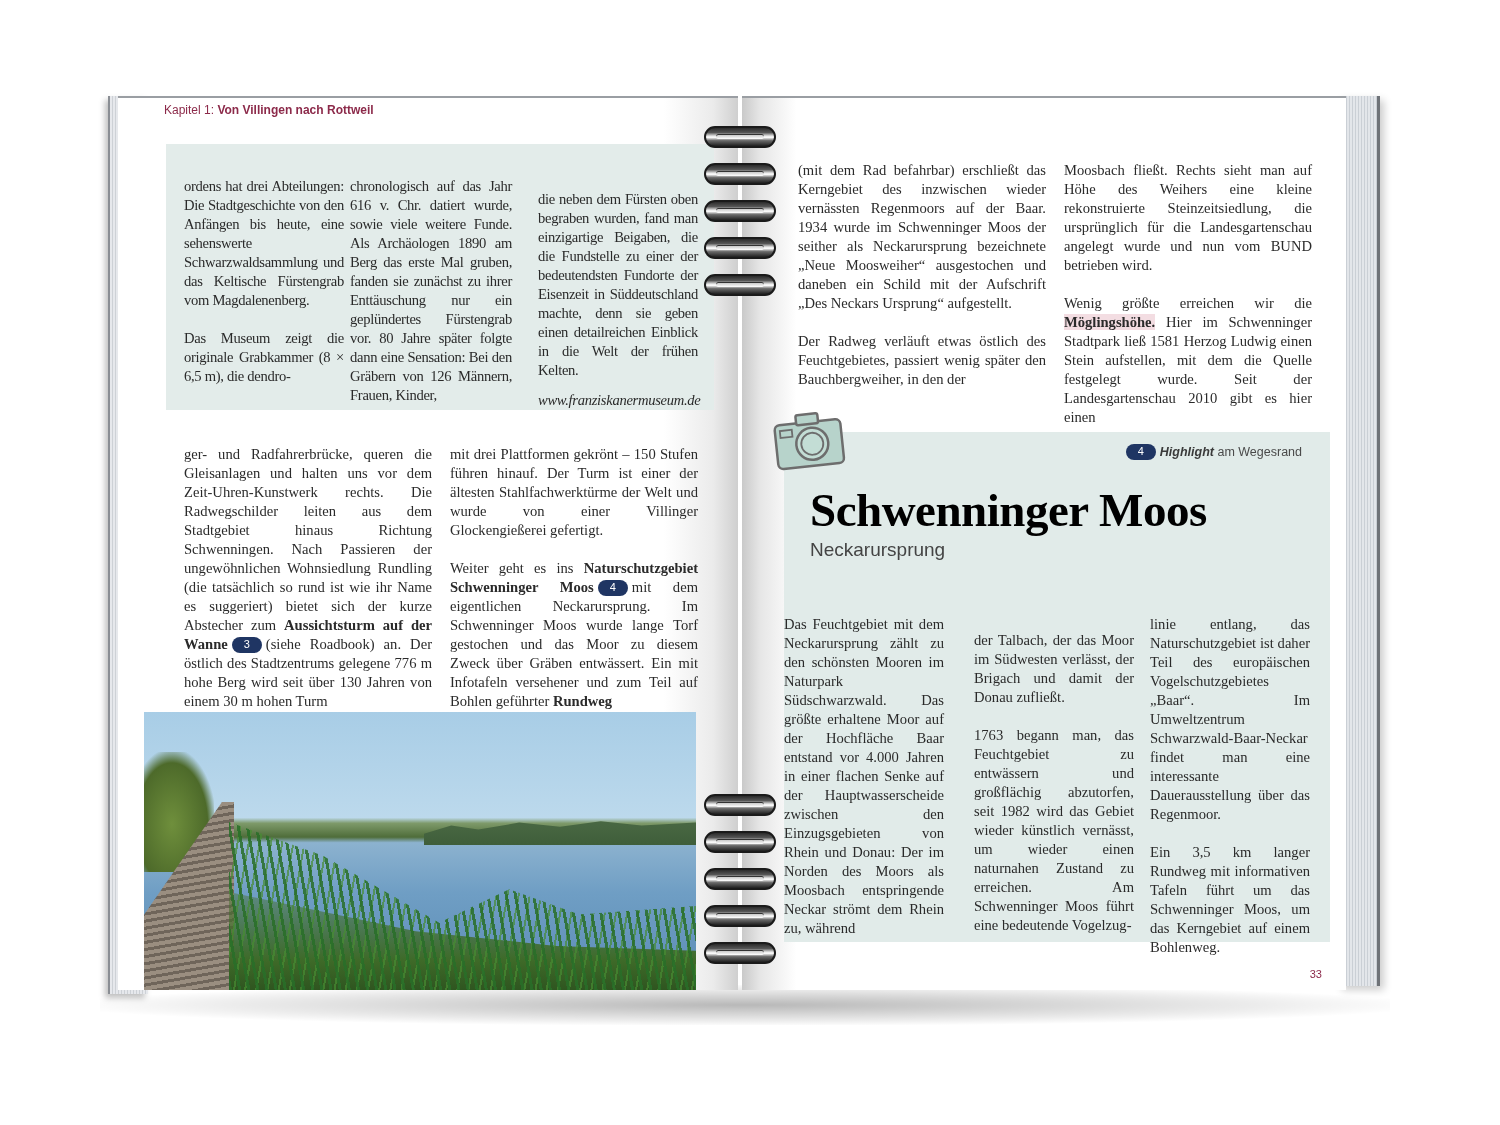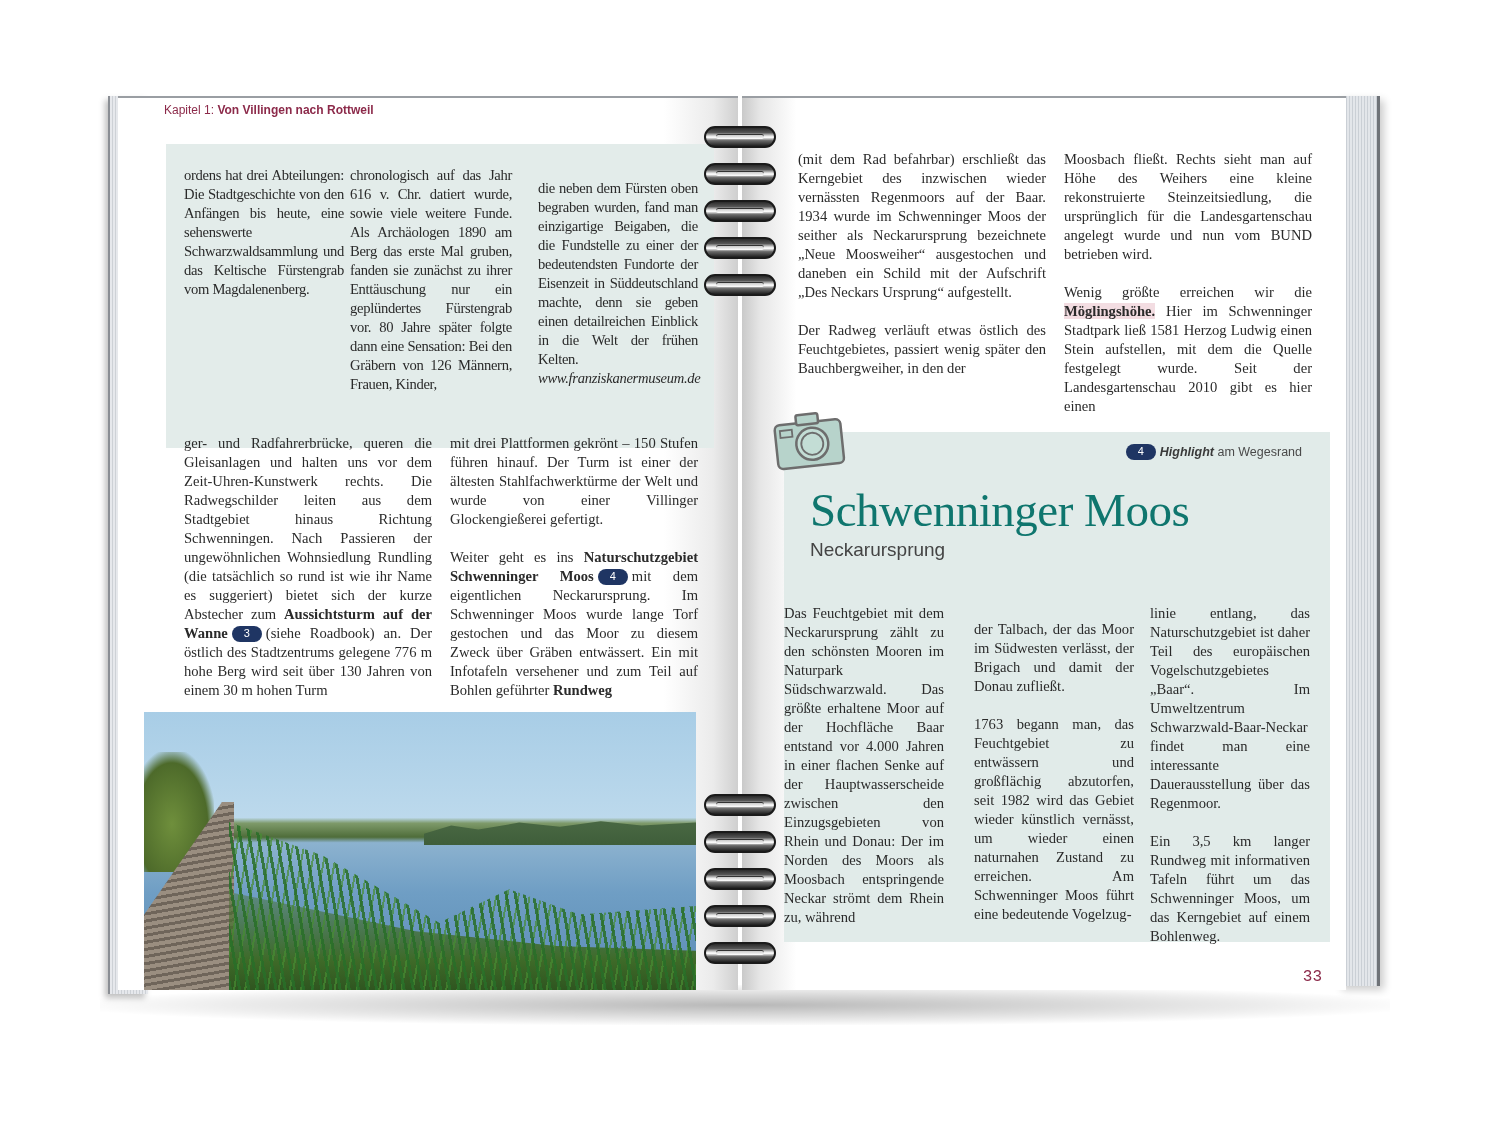--- a/index.html
+++ b/index.html
@@ -35,28 +35,28 @@
   .page.right { left: 742px; width: 604px;
     background: linear-gradient(90deg, #c9c9c9 0%, #e6e6e6 3%, #ffffff 9%, #ffffff 100%);
     border-top: 2px solid #9a9ea3;
   }
   .running-head {
     position: absolute; left: 46px; top: 5px;
     font-family: "Liberation Sans", sans-serif; font-size: 12px; color: #8c2a4a;
   }
   .running-head b { font-weight: bold; }
   .box-top {
-    position: absolute; left: 48px; top: 46px; width: 548px; height: 304px;
+    position: absolute; left: 48px; top: 46px; width: 548px; height: 266px;
     background: #e3ecea;
   }
   .col {
     position: absolute; font-size: 14.6px; line-height: 19px; color: #2a2a2a;
     text-align: justify; hyphens: manual;
   }
-  .col p { margin-bottom: 19px; }
+  .col p { margin-bottom: 19px; margin-top: 11px; }
   .col p:last-child { margin-bottom: 0; }
   .cond { letter-spacing: -0.3px; }
   .badge {
     display: inline-block; background: #1f3563; color: #ffffff;
     font-family: "Liberation Sans", sans-serif; font-size: 11px; line-height: 15px;
     width: 30px; height: 16px; border-radius: 8px; text-align: center; vertical-align: 1px;
     margin: 0 4px;
   }
   .highlight-mark { background: #f3dde2; font-weight: bold; }
   .photo {
@@ -105,47 +105,48 @@
   .camera {
     position: absolute; left: -14px; top: -26px; width: 80px; height: 70px;
   }
   .hl-label {
     position: absolute; right: 28px; top: 12px;
     font-family: "Liberation Sans", sans-serif; font-size: 12.5px; color: #4a4a4a;
   }
   .hl-label i { font-weight: bold; color: #3a3a3a; }
   .hl-title {
     position: absolute; left: 26px; top: 50px;
-    font-size: 47px; font-weight: normal; color: #0f766e; letter-spacing: -0.5px; line-height: 56px;
+    font-size: 47px; font-weight: bold; color: #000000; letter-spacing: -0.5px; line-height: 56px;
   }
   .hl-sub {
     position: absolute; left: 26px; top: 104px;
     font-family: "Liberation Sans", sans-serif; font-size: 19px; color: #444; font-weight: normal; line-height: 28px;
   }
   .page-number {
     position: absolute; right: 24px; top: 870px;
-    font-family: Liberation Mono, monospace; font-size: 16px; color: #8c2a4a;
+    font-family: Liberation Sans, sans-serif; font-size: 11px; color: #8c2a4a;
   }
 </style>
 </head>
 <body>
 
 <div class="shadow"></div>
 <div class="page-edge-left"></div>
 <div class="page-edge-right"></div>
 
 <div class="page left">
   <div class="running-head">
     <span>Kapitel 1:</span>
     <b>Von Villingen nach Rottweil</b>
   </div>
 
   <div class="box-top">
     <div class="col cond" style="left:18px; top:22px; width:160px;">
       <p>ordens hat drei Abteilungen: Die Stadtgeschichte von den Anfängen bis heute, eine sehenswerte Schwarzwaldsammlung und das Keltische Fürstengrab vom Magdalenenberg.</p>
+      <p>Das Museum zeigt die originale Grabkammer (8 × 6,5 m), die dendro-</p>
     </div>
     <div class="col cond" style="left:184px; top:22px; width:162px;">
       <p>chronologisch auf das Jahr 616 v. Chr. datiert wurde, sowie viele weitere Funde. Als Archäologen 1890 am Berg das erste Mal gruben, fanden sie zunächst zu ihrer Enttäuschung nur ein geplündertes Fürstengrab vor. 80 Jahre später folgte dann eine Sensation: Bei den Gräbern von 126 Männern, Frauen, Kinder,</p>
     </div>
     <div class="col cond" style="left:372px; top:35px; width:160px;">
       <p style="margin-bottom:0">die neben dem Fürsten oben begraben wurden, fand man einzigartige Beigaben, die die Fundstelle zu einer der bedeutendsten Fundorte der Eisenzeit in Süddeutschland machte, denn sie geben einen detailreichen Einblick in die Welt der frühen Kelten.</p>
       <p style="font-style:italic; text-align:left;">www.franziskanermuseum.de</p>
     </div>
   </div>
 

